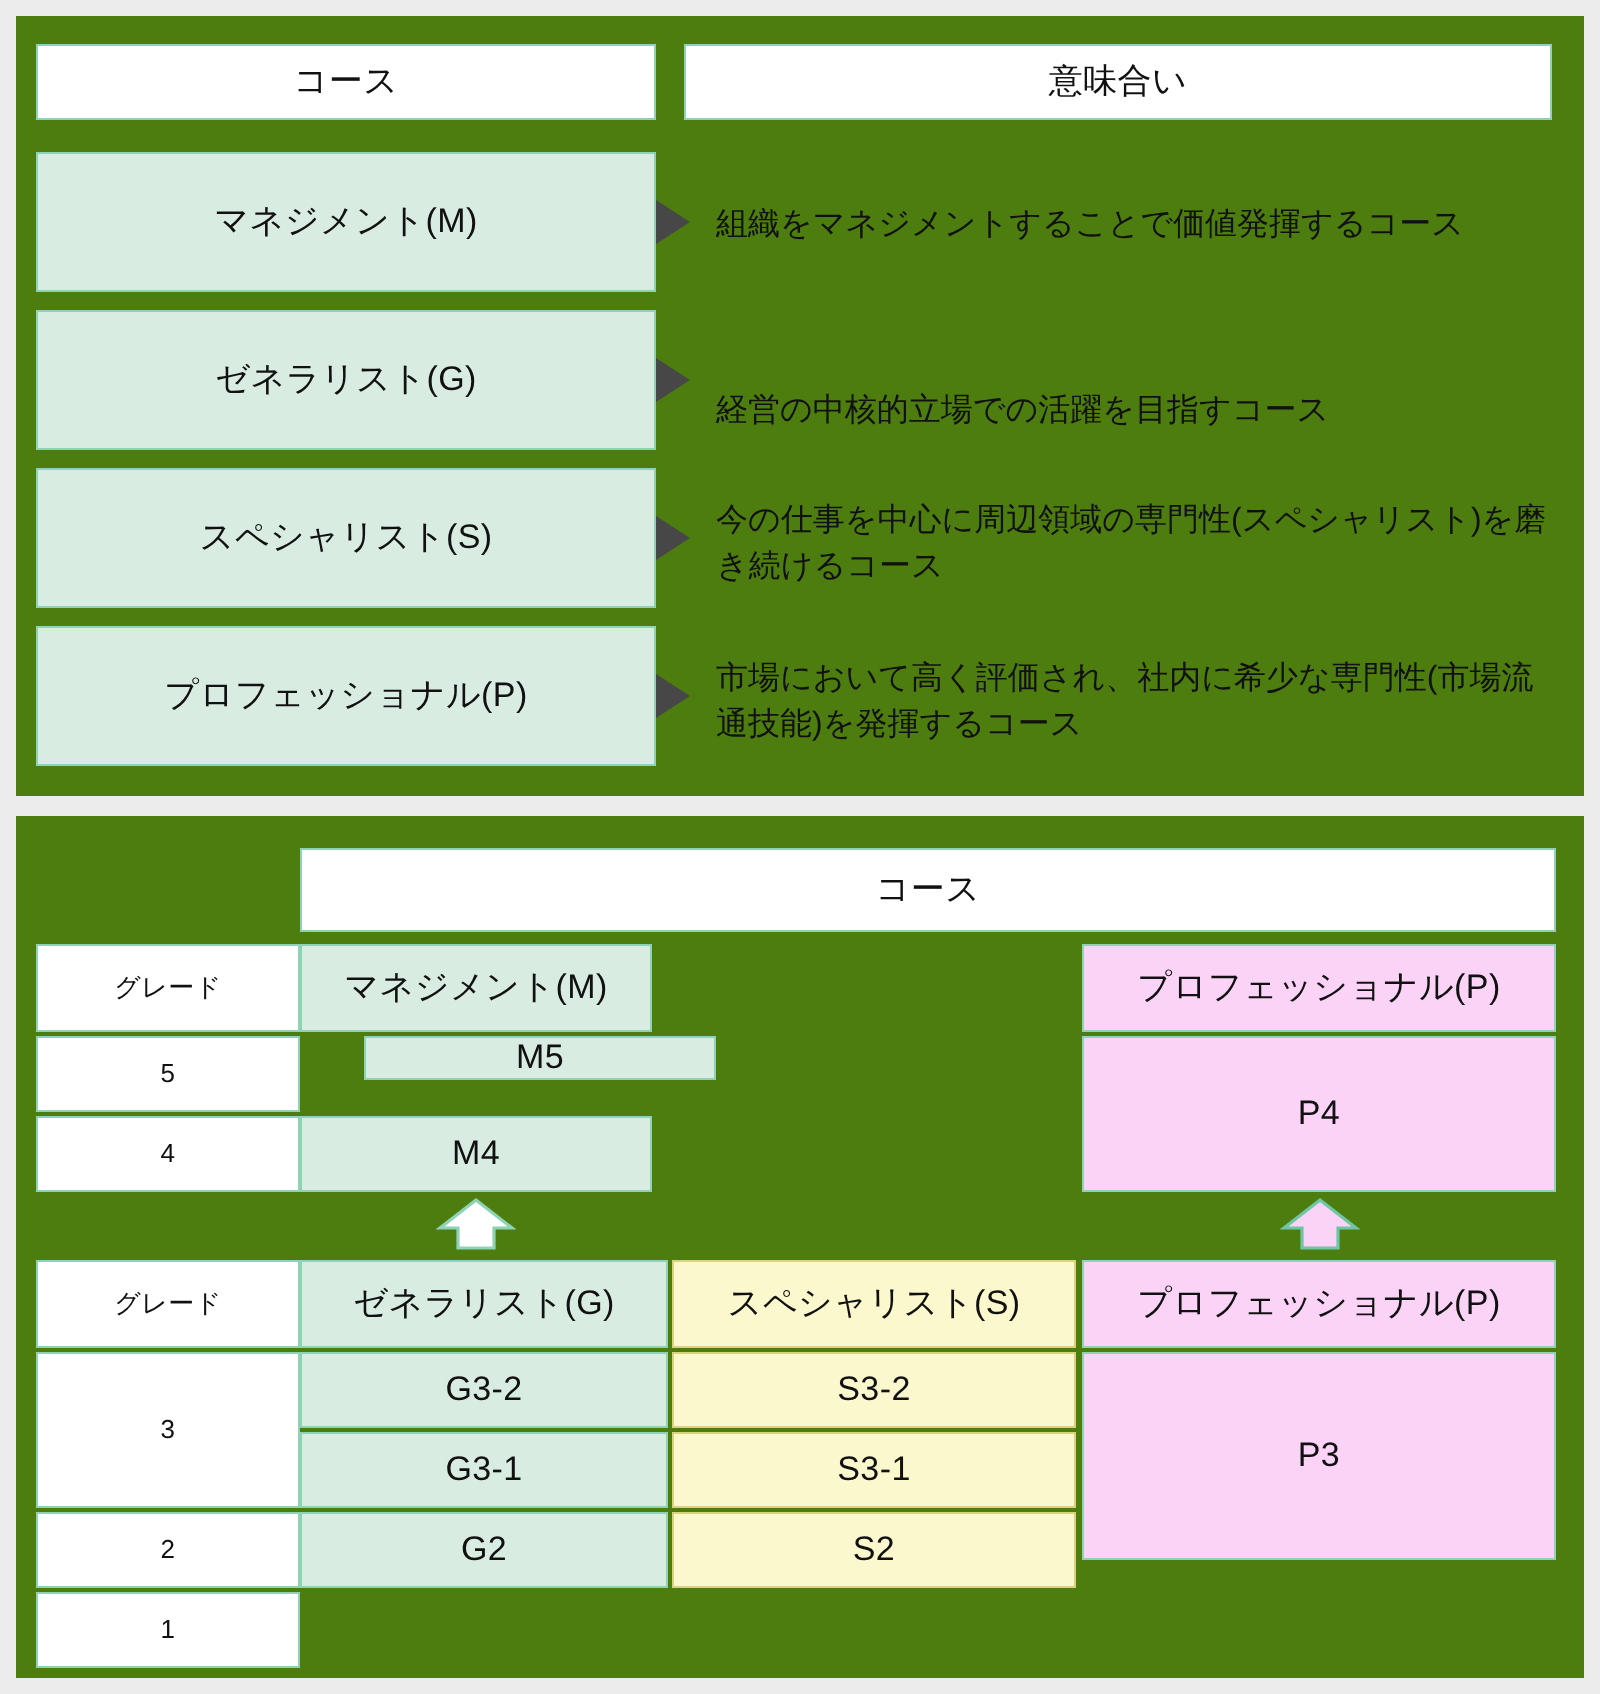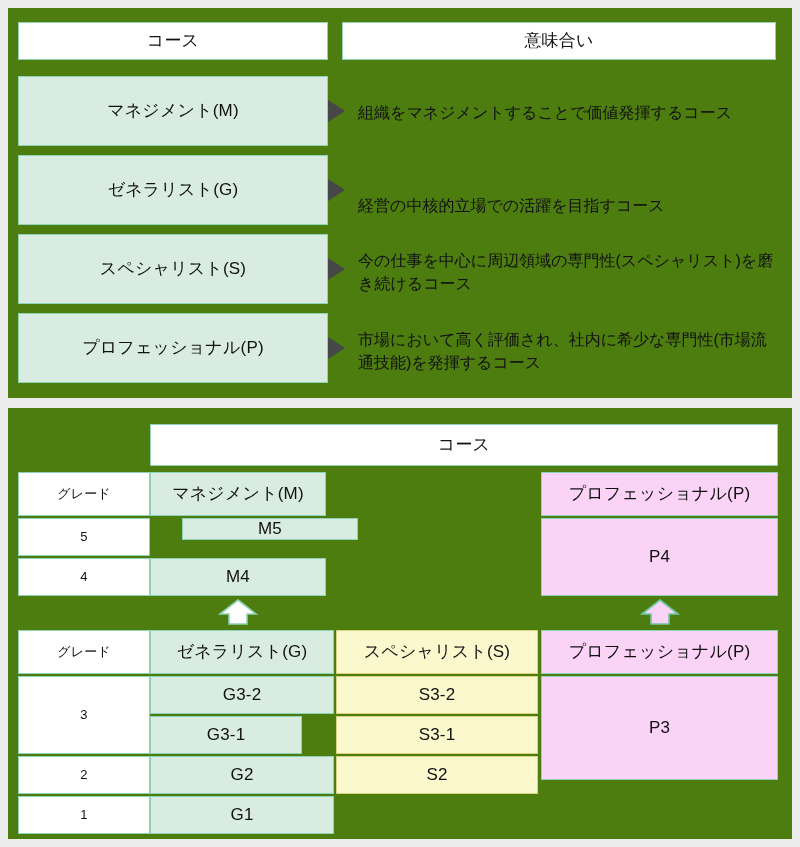--- a/index.html
+++ b/index.html
@@ -136,26 +136,25 @@
 
     <div class="box white grade-lbl" style="left:10px; top:222px; width:132px; height:44px;">グレード</div>
     <div class="box green cell" style="left:142px; top:222px; width:184px; height:44px;">ゼネラリスト(G)</div>
     <div class="box yellow cell" style="left:328px; top:222px; width:202px; height:44px;">スペシャリスト(S)</div>
     <div class="box pink cell" style="left:533px; top:222px; width:237px; height:44px;">プロフェッショナル(P)</div>
 
     <div class="box white grade-lbl" style="left:10px; top:268px; width:132px; height:78px;">3</div>
     <div class="box green cell" style="left:142px; top:268px; width:184px; height:38px;">G3-2</div>
     <div class="box yellow cell" style="left:328px; top:268px; width:202px; height:38px;">S3-2</div>
 
-    <div class="box green cell" style="left:142px; top:308px; width:152px; height:38px;">G3-1</div>
+    <div class="box green cell" style="left:142px; top:308px; width:184px; height:38px;">G3-1</div>
     <div class="box yellow cell" style="left:328px; top:308px; width:202px; height:38px;">S3-1</div>
 
     <div class="box white grade-lbl" style="left:10px; top:348px; width:132px; height:38px;">2</div>
     <div class="box green cell" style="left:142px; top:348px; width:184px; height:38px;">G2</div>
     <div class="box yellow cell" style="left:328px; top:348px; width:202px; height:38px;">S2</div>
 
     <div class="box white grade-lbl" style="left:10px; top:388px; width:132px; height:38px;">1</div>
-    <div class="box green cell" style="left:142px; top:388px; width:184px; height:38px;">G1</div>
 
     <div class="box pink cell" style="left:533px; top:268px; width:237px; height:104px;">P3</div>
   </div>
 
 </div>
 
 </body></html>

